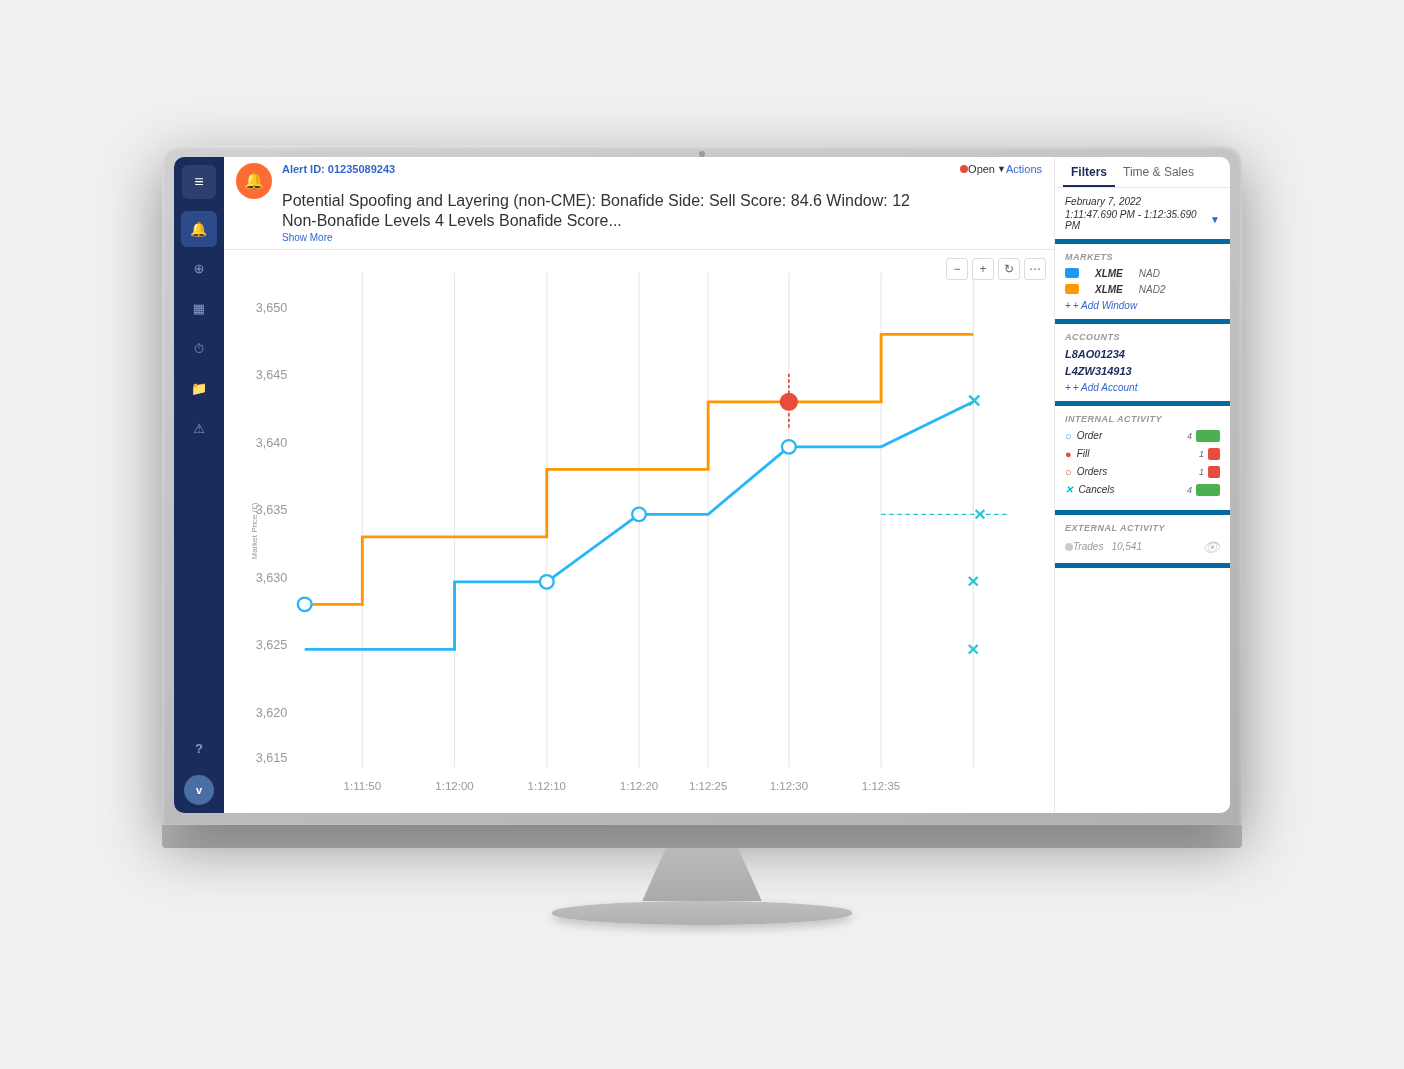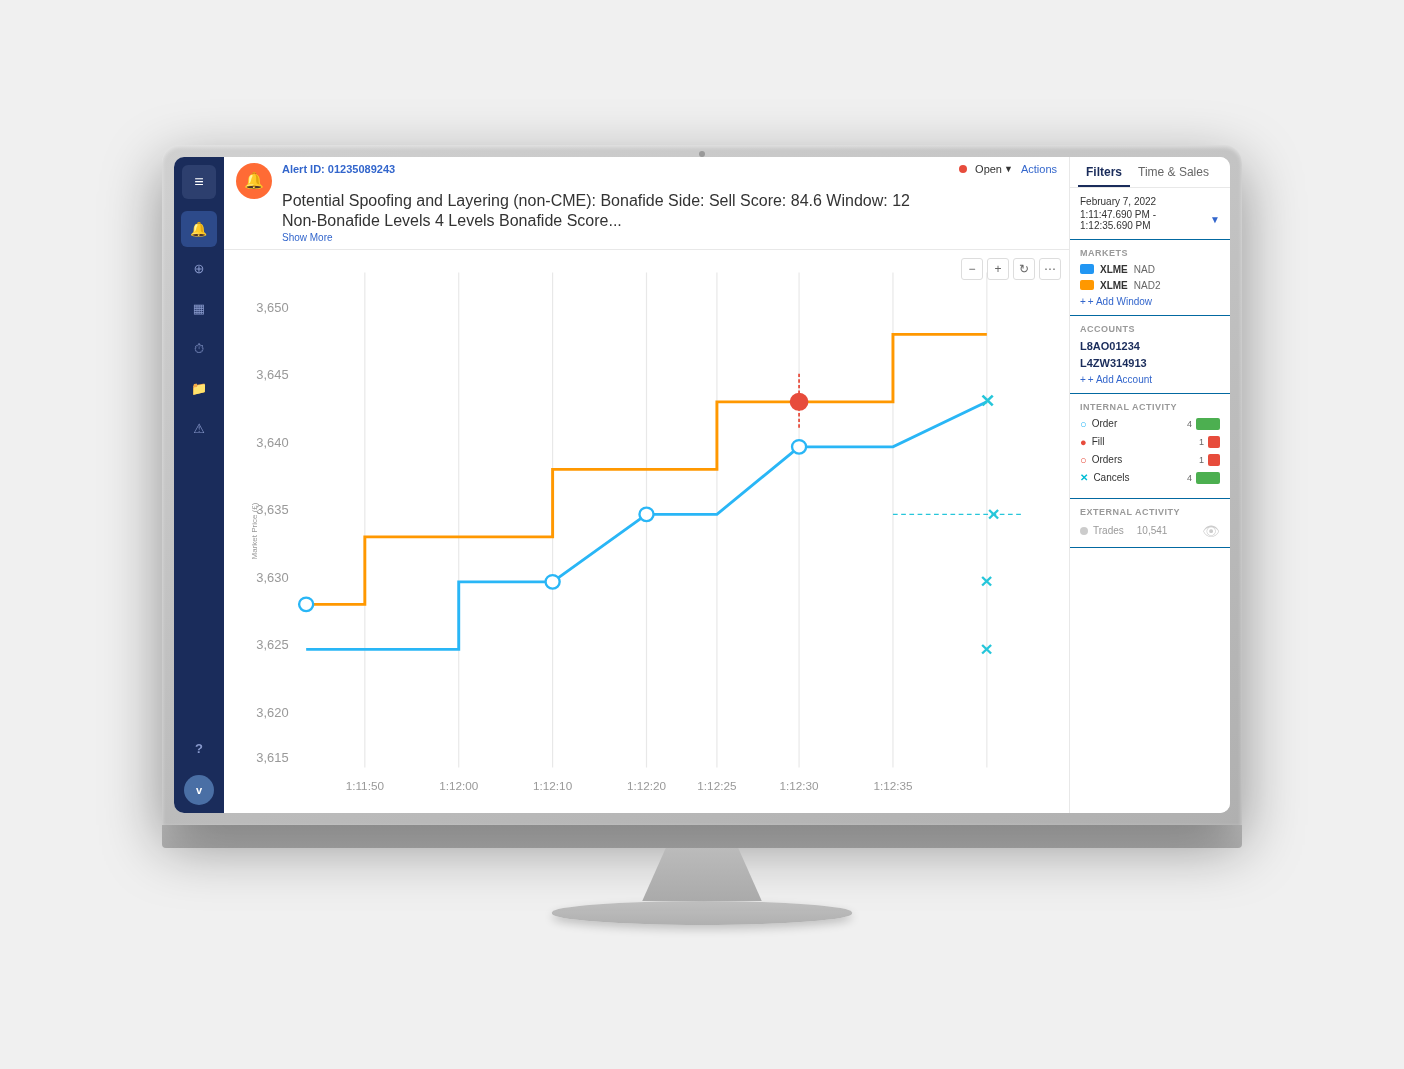--- a/index.html
+++ b/index.html
@@ -198,21 +198,20 @@
 
     .show-more {
       color: #3366cc;
       font-size: 10px;
       cursor: pointer;
     }
 
     .header-right {
       display: flex;
       align-items: center;
-      gap: 8px;
       margin-left: auto;
       flex-shrink: 0;
       padding-left: 19px;
     }
 
     .status-badge {
       display: flex;
       align-items: center;
       gap: 4px;
       font-size: 11px;
@@ -284,21 +283,21 @@
       left: 2px;
       top: 50%;
       transform: translateY(-50%) rotate(-90deg);
       font-size: 8px;
       color: #999;
       white-space: nowrap;
     }
 
     
     .right-panel {
-      width: 161px;
+      width: 176px;
       background: white;
       border-left: 1px solid #e8e8e8;
       display: flex;
       flex-direction: column;
       font-size: 11px;
       overflow-y: auto;
       flex-shrink: 0;
     }
 
     .panel-tabs {
@@ -316,21 +315,22 @@
     }
 
     .panel-tab.active {
       color: #1a2c5b;
       font-weight: 600;
       border-bottom: 2px solid #1a2c5b;
     }
 
     .panel-section {
       padding: 8px 10px;
-      border-bottom: 1px solid #0369a1;
+      border-bottom: 5px solid #0369a1;
+      font-style: italic;
     }
 
     .panel-date {
       font-size: 10px;
       color: #333;
       font-weight: 500;
       margin-bottom: 2px;
     }
 
     .panel-time-range {
@@ -351,21 +351,21 @@
       font-weight: 700;
       color: #999;
       letter-spacing: 0.5px;
       text-transform: uppercase;
       margin-bottom: 6px;
     }
 
     .market-item {
       display: flex;
       align-items: center;
-      gap: 6px;
+      gap: 16px;
       margin-bottom: 5px;
     }
 
     .market-color-bar {
       width: 14px;
       height: 10px;
       border-radius: 2px;
     }
 
     .market-name {
@@ -435,21 +435,20 @@
 
     .ext-activity-row {
       display: flex;
       align-items: center;
       justify-content: space-between;
     }
 
     .ext-left {
       display: flex;
       align-items: center;
-      gap: 5px;
       font-size: 10px;
       color: #999;
     }
 
     .ext-dot {
       width: 8px;
       height: 8px;
       border-radius: 50%;
       background: #ccc;
     }

